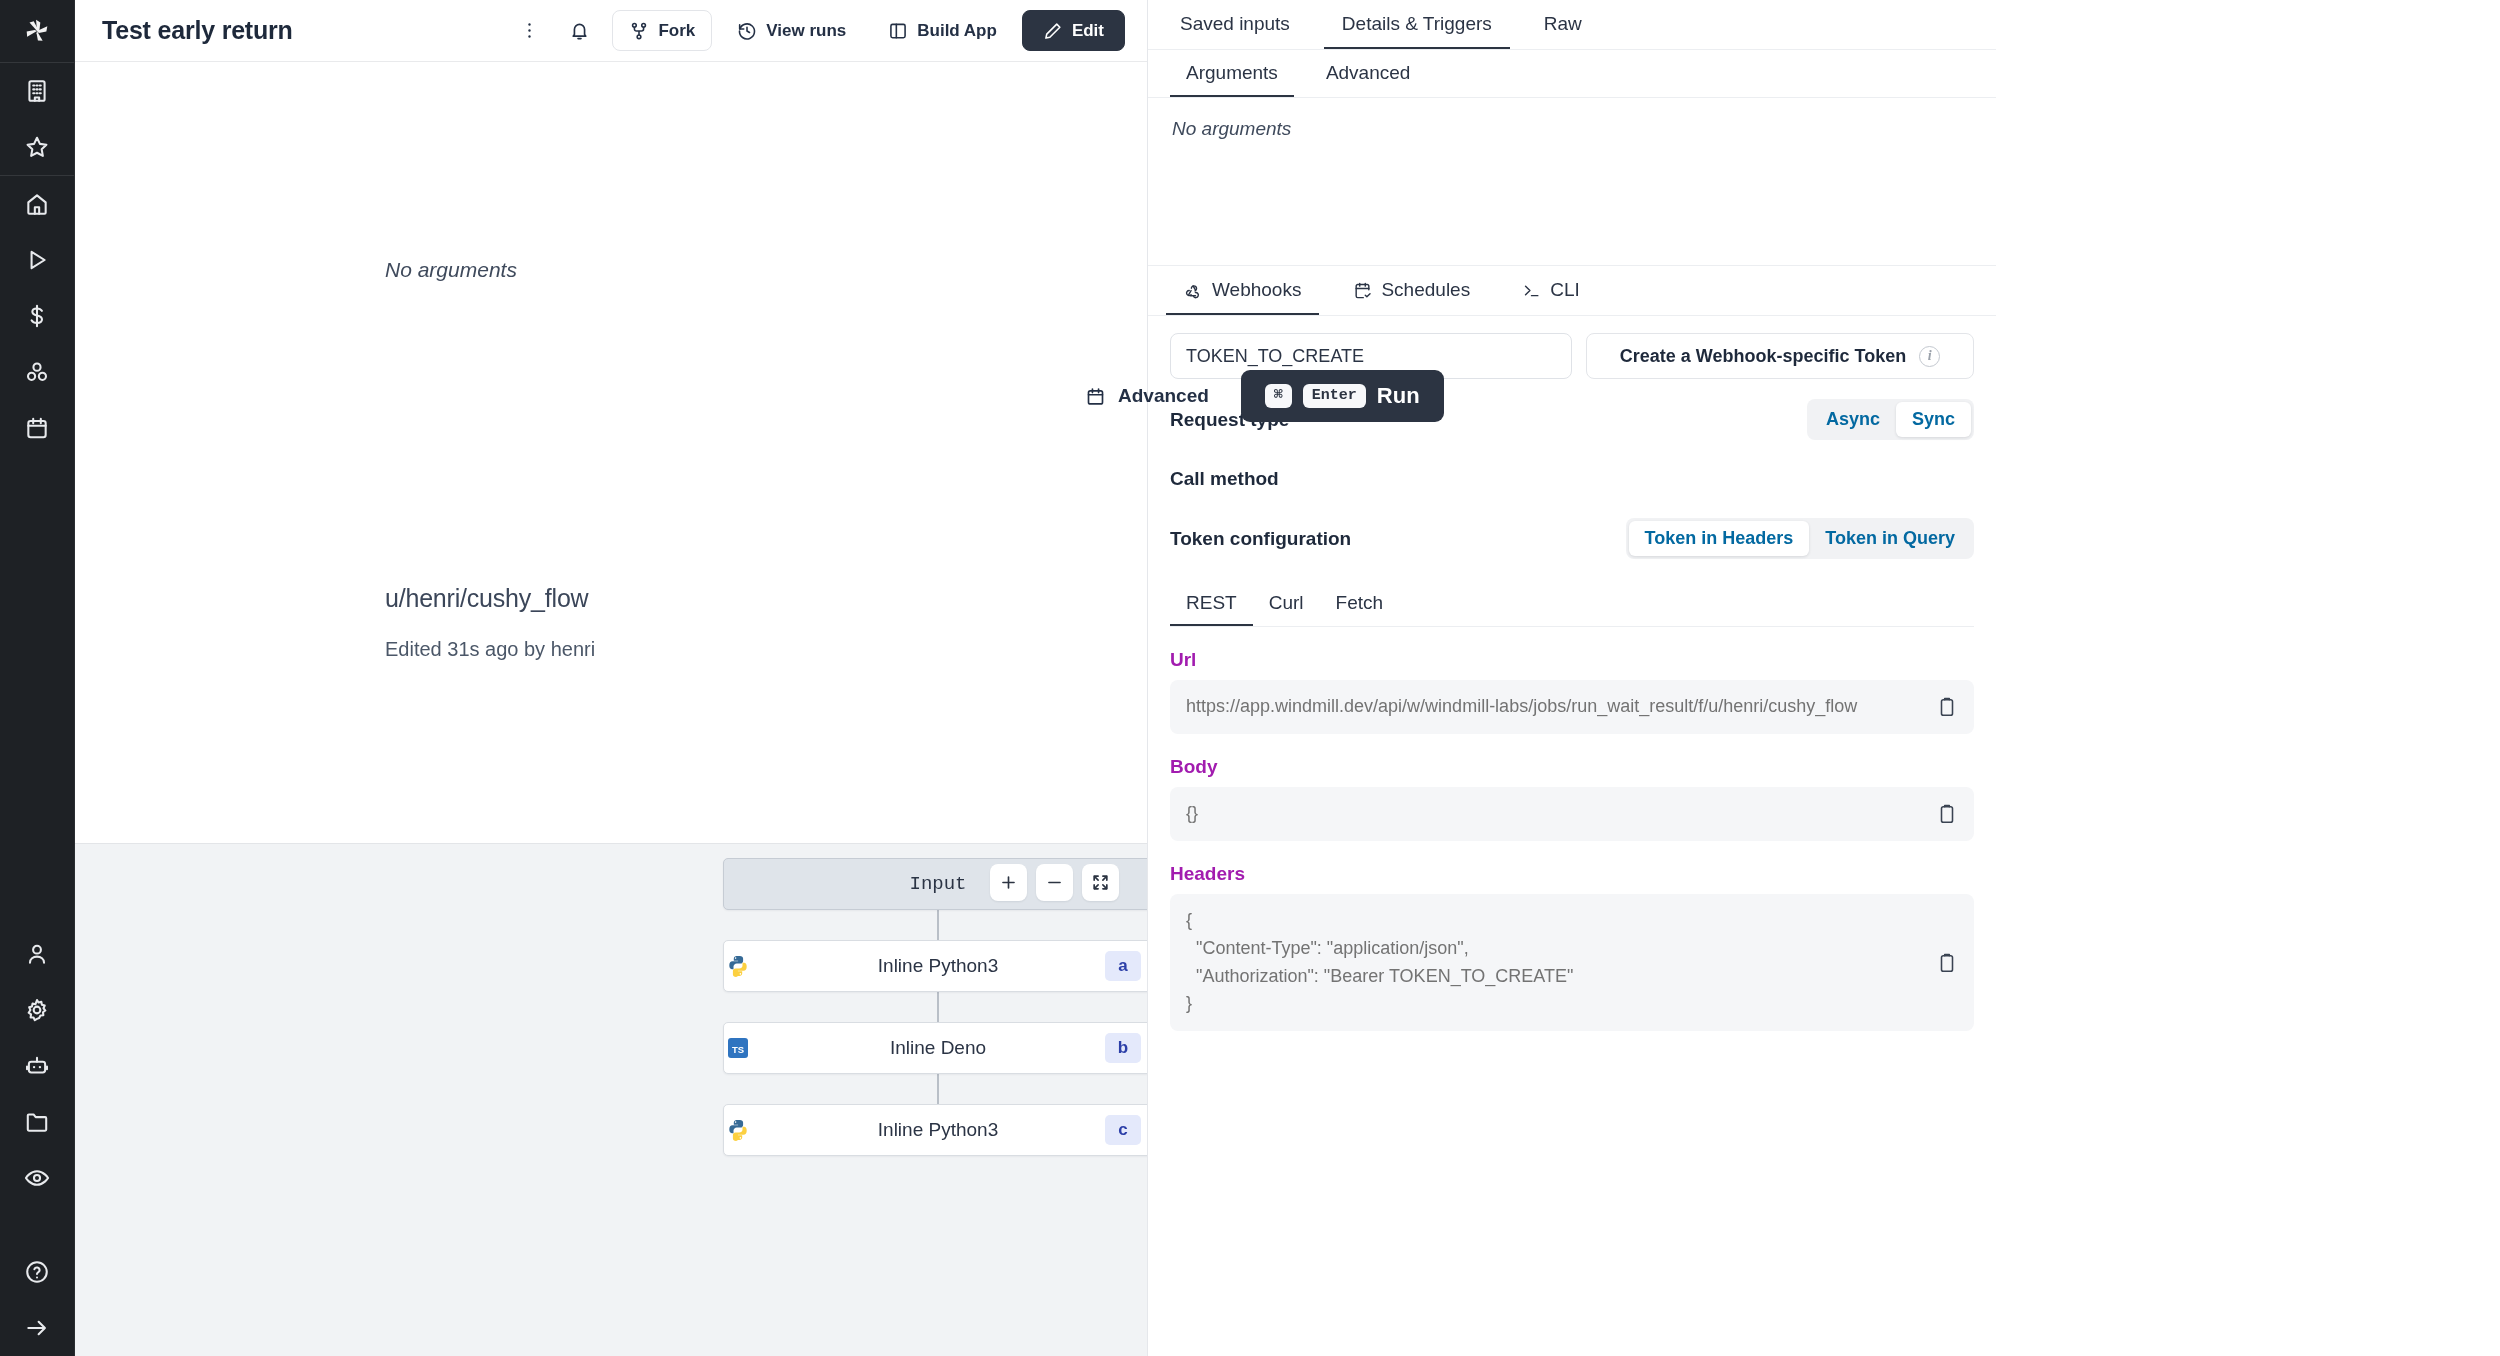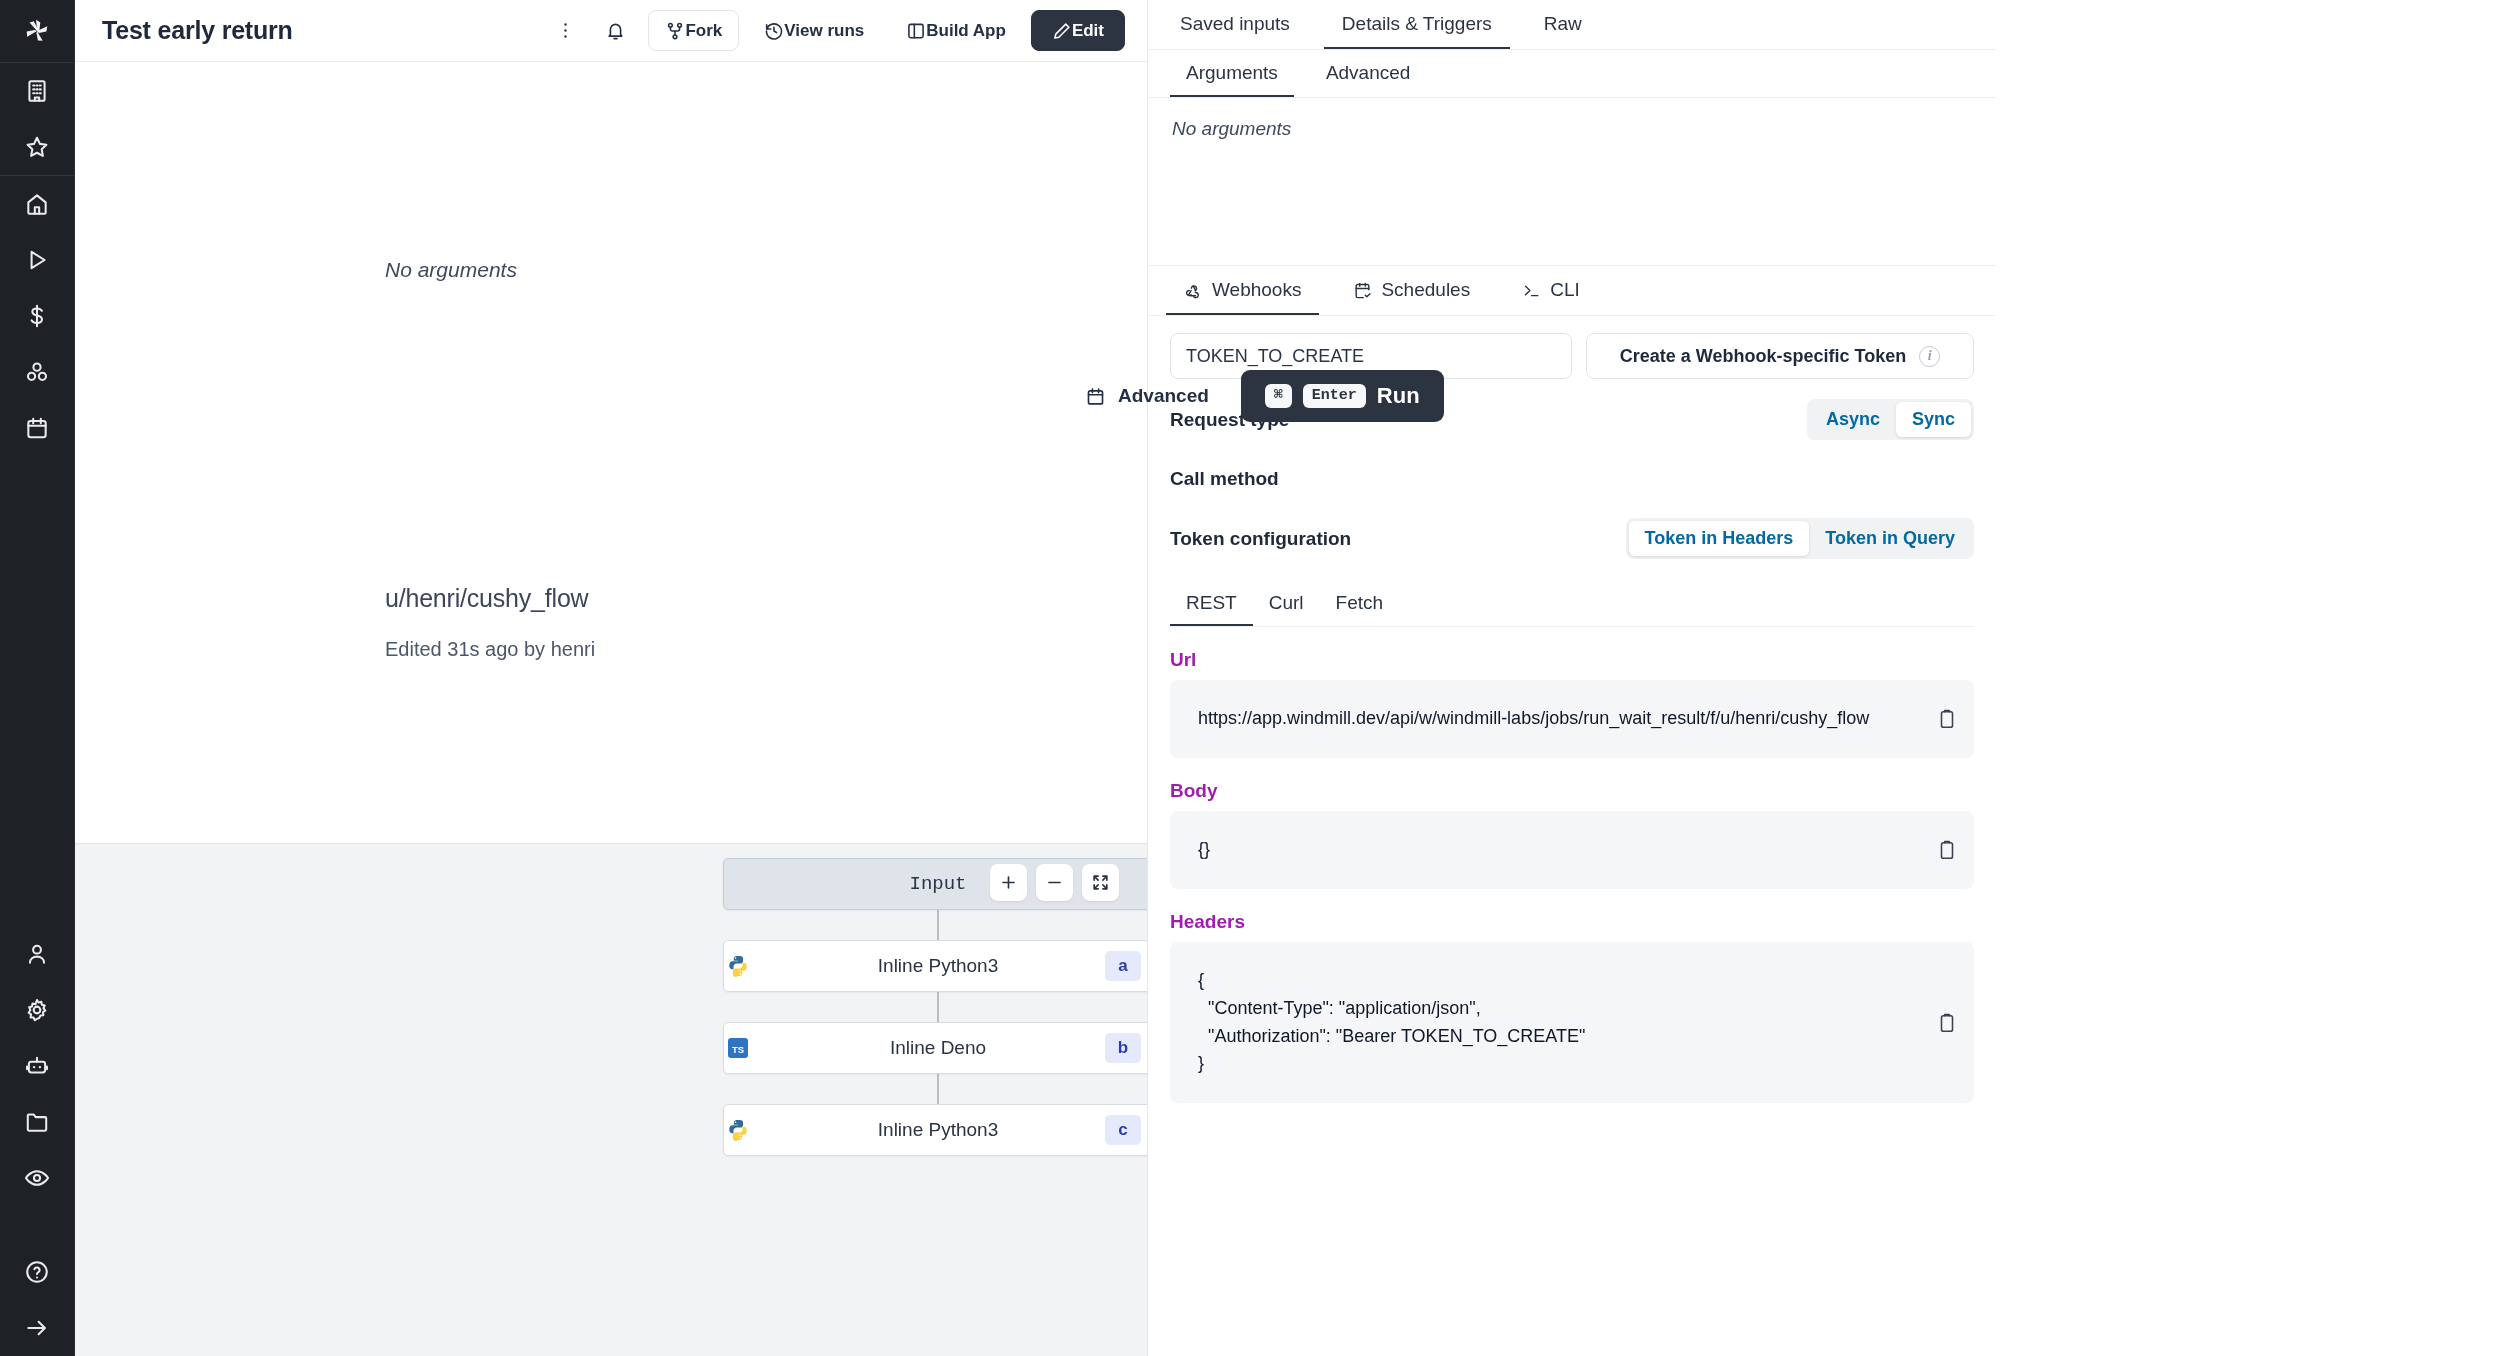--- a/index.html
+++ b/index.html
@@ -51,21 +51,21 @@
   .topbar-actions { display: flex; align-items: center; gap: 0px; padding-right: 22px; }
 
   .icon-btn {
     width: 38px; height: 38px; border-radius: 7px;
     display: flex; align-items: center; justify-content: center;
     cursor: pointer; background: transparent; border: none; margin: 0 6px;
   }
   .icon-btn svg { width: 21px; height: 21px; stroke: #243045; fill: none; stroke-width: 1.9; stroke-linecap: round; stroke-linejoin: round; }
 
   .btn {
-    display: flex; align-items: center; 
+    display: flex; align-items: center; gap: 9px;
     height: 41px; padding: 0 16px; border-radius: 8px;
     font-size: 17px; font-weight: 600; color: #243045;
     background: transparent; border: 1px solid transparent;
     cursor: pointer; white-space: nowrap;
     margin-left: 8px;
   }
   .btn.outlined { border-color: #e3e5e9; background: #fff; }
   .btn.dark { background: #2c3442; color: #fff; border-color: #2c3442; padding: 0 20px; }
   .btn svg { width: 20px; height: 20px; stroke: currentColor; fill: none; stroke-width: 1.9; stroke-linecap: round; stroke-linejoin: round; }
 
@@ -227,22 +227,22 @@
   .code-tab.active { border-bottom-color: #2c3442; }
 
   .field-label { font-size: 19px; font-weight: 700; color: #a21caf; margin-top: 22px; margin-bottom: 9px; }
   .code-box {
     background: #f5f6f8; border-radius: 8px;
     padding: 13px 16px; display: flex; align-items: center;
     font-size: 18px; color: #2b3445; line-height: 1.55;
     word-break: break-all; min-height: 44px;
   }
   .code-box pre {
-    flex: 1; margin: 12px; font-family: "Liberation Sans", sans-serif;
-    font-size: 18px; color: #0f172a; line-height: 1.55; white-space: pre-wrap; word-break: break-word;
+    flex: 1; margin: 0; font-family: "Liberation Sans", sans-serif;
+    font-size: 18px; color: #737373; line-height: 1.55; white-space: pre-wrap; word-break: break-word;
   }
   .copy-icon { width: 22px; height: 22px; flex: 0 0 22px; margin-left: 14px; }
   .copy-icon svg { width: 22px; height: 22px; stroke: #3a4352; fill: none; stroke-width: 1.7; stroke-linecap: round; stroke-linejoin: round; }
 </style>
 </head>
 <body>
 
 <div class="app">
 
   <nav class="rail">

